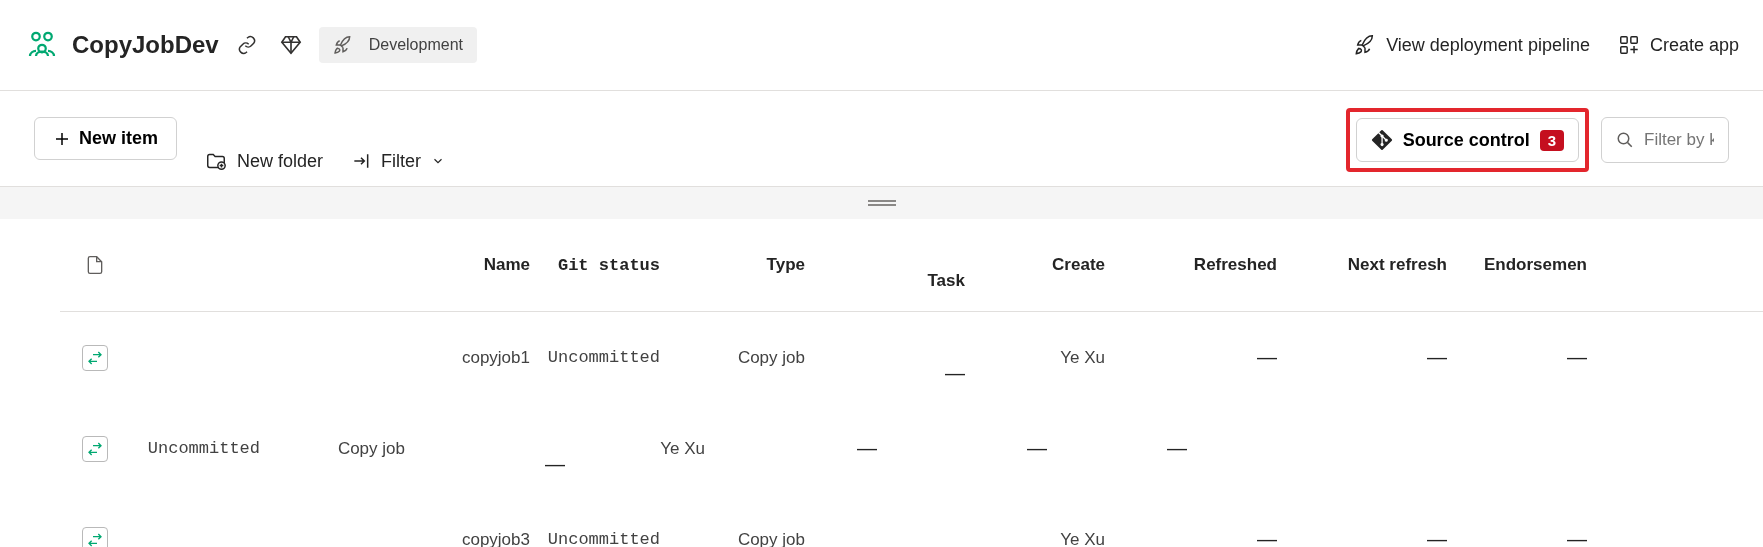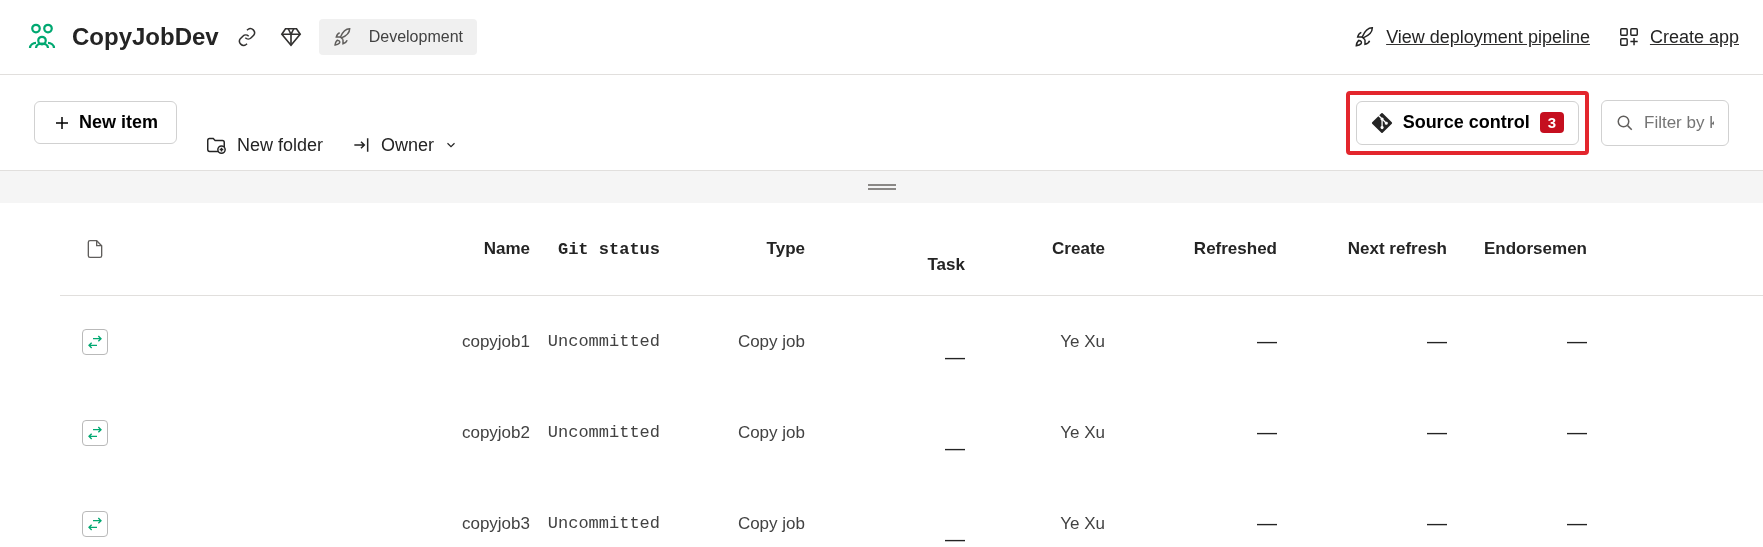--- a/index.html
+++ b/index.html
@@ -16,21 +16,21 @@
       overflow-x: hidden;
     }
     
     
     .header {
       display: flex;
       align-items: center;
       justify-content: space-between;
       padding: 4px 24px;
       border-bottom: 1px solid #e1dfdd;
-      height: 75px;
+      height: 91px;
     }
     .header-left {
       display: flex;
       align-items: center;
       gap: 12px;
     }
     .workspace-icon {
       color: #00a871;
     }
     .workspace-title {
@@ -55,35 +55,34 @@
       border-radius: 4px;
       padding: 8px 14px;
       font-size: 16px;
       color: #424242;
       cursor: pointer;
     }
     .header-right {
       display: flex;
       align-items: center;
       gap: 28px;
-      text-decoration: underline;
     }
     .header-action {
       display: inline-flex;
       align-items: center;
       gap: 10px;
       font-size: 18px;
       color: #242424;
       cursor: pointer;
     }
     
     
     .toolbar {
       display: flex;
-      align-items: center;
+      align-items: flex-end;
       justify-content: space-between;
       padding: 14px 34px;
       border-bottom: 1px solid #e1dfdd;
     }
     .toolbar-left {
       display: flex;
       align-items: center;
       gap: 28px;
     }
     .new-item-btn {
@@ -300,21 +299,21 @@
         <path d="M3 7a2 2 0 0 1 2-2h4l2 2h8a2 2 0 0 1 2 2v8a2 2 0 0 1-2 2H5a2 2 0 0 1-2-2V7z"></path>
         <circle cx="18" cy="17" r="4" fill="#fff"></circle>
         <path d="M18 15v4M16 17h4"></path>
       </svg>
       <span>New folder</span>
     </span>
     <span class="toolbar-action">
       <svg width="20" height="20" viewBox="0 0 24 24" fill="none" stroke="currentColor" stroke-width="1.8">
         <path d="M4 12h12M12 8l4 4-4 4M20 4v16"></path>
       </svg>
-      <span>Owner</span>
+      <span>Filter</span>
       <svg width="14" height="14" viewBox="0 0 24 24" fill="none" stroke="currentColor" stroke-width="2">
         <path d="M6 9l6 6 6-6"></path>
       </svg>
     </span>
   </div>
   <div class="toolbar-right">
     <div class="source-control-box">
       <button class="source-control-btn">
         <svg width="22" height="22" viewBox="0 0 24 24">
           <path fill="#242424" d="M22.7 11.3 12.7 1.3a1 1 0 0 0-1.4 0L9 3.6l2.5 2.5a1.7 1.7 0 0 1 2.2 2.2l2.4 2.4a1.7 1.7 0 1 1-1 1l-2.3-2.3v6a1.7 1.7 0 1 1-1.4 0V9.3a1.7 1.7 0 0 1-.9-2.2L8 4.6 1.3 11.3a1 1 0 0 0 0 1.4l10 10a1 1 0 0 0 1.4 0l10-10a1 1 0 0 0 0-1.4z"></path>
@@ -377,21 +376,20 @@
   </div>
 
   <div class="table-row">
     <div class="col-icon">
       <span class="item-type-icon">
         <svg class="copyjob-inner" width="16" height="16" viewBox="0 0 24 24" fill="none" stroke="currentColor" stroke-width="2">
           <path d="M17 3l4 4-4 4M21 7H9M7 21l-4-4 4-4M3 17h12"></path>
         </svg>
       </span>
     </div>
-    <div class="col-name">copyjob2</div>
     <div class="col-git">Uncommitted</div>
     <div class="col-type">Copy job</div>
     <div class="col-task dash">—</div>
     <div class="col-owner">Ye Xu</div>
     <div class="col-refreshed dash">—</div>
     <div class="col-next dash">—</div>
     <div class="col-endorse dash">—</div>
   </div>
 
   <div class="table-row">

